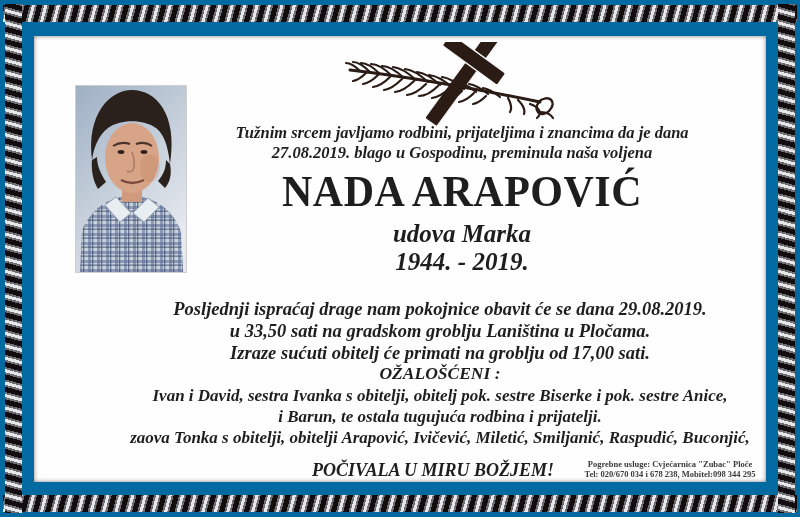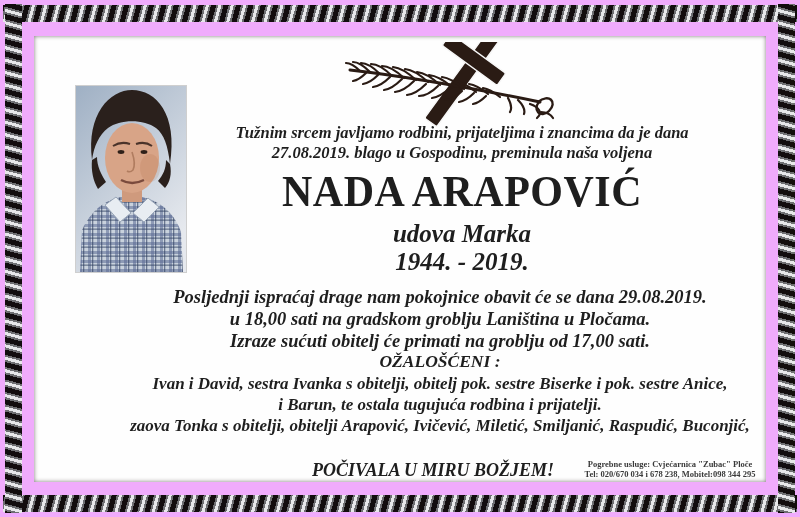--- a/index.html
+++ b/index.html
@@ -1,18 +1,18 @@
 <!DOCTYPE html>
 <html><head>
 <meta charset="utf-8">
 <style>
   html,body{margin:0;padding:0;background:#555;}
   .card{
     position:relative;width:800px;height:517px;margin:0 auto;
-    background:#f0abfc;overflow:hidden;
+    background:#0369a1;overflow:hidden;
     font-family:"Liberation Serif", serif;color:#1e1e1e;
   }
   
   .rope{position:absolute;z-index:1;}
   .rope.h{left:3px;right:3px;height:17px;
     background:repeating-linear-gradient(105deg,#120c0e 0 2px,#6e6e72 2px 4px,#e7e7ea 4px 7px,#6e6e72 7px 9px,#120c0e 9px 12px);}
   .rope.top{top:5px;} .rope.bottom{bottom:5px;}
   .rope.v{top:4px;bottom:4px;width:17px;
     background:repeating-linear-gradient(15deg,#120c0e 0 2px,#6e6e72 2px 4px,#e7e7ea 4px 7px,#6e6e72 7px 9px,#120c0e 9px 12px);}
   .rope.left{left:5px;} .rope.right{right:5px;}
@@ -21,21 +21,21 @@
     box-shadow:inset 0 0 4px rgba(40,30,30,.6);
   }
   
   .photo{position:absolute;left:41px;top:49px;width:110px;height:186px;
     border:1px solid #cfcfcf;overflow:hidden;background:#b8c2d2;}
   .photo svg{display:block;}
   
   .cross-art{position:absolute;left:308px;top:6px;width:215px;height:88px;}
   
   .blk{position:absolute;text-align:center;}
-  .nowrap-lines{display:flex;flex-direction:column;align-items:center;}
+  .nowrap-lines{display:flex;flex-direction:column;align-items:center;margin-top:12px;}
   .nowrap-lines > div{white-space:nowrap;}
   .header-blk{left:88px;top:87px;width:680px;}
   .intro-line{font-style:italic;font-weight:bold;font-size:16.5px;line-height:20px;white-space:nowrap;}
   .name{font-weight:bold;font-size:42px;line-height:50px;letter-spacing:.5px;margin-top:2px;
     transform:scaleY(1.04);transform-origin:top center;}
   .relation{font-style:italic;font-weight:bold;font-size:25px;line-height:29px;margin-top:4px;}
   .years{font-style:italic;font-weight:bold;font-size:25px;line-height:28px;}
   .funeral-blk{left:76px;top:250px;width:660px;}
   .funeral-line{font-style:italic;font-weight:bold;font-size:18.5px;line-height:22px;}
   .mourners-blk{left:76px;top:315px;width:660px;}
@@ -111,21 +111,21 @@
     <div class="blk header-blk">
       <div class="intro-line">Tužnim srcem javljamo rodbini, prijateljima i znancima da je dana</div>
       <div class="intro-line">27.08.2019.  blago u Gospodinu, preminula naša voljena</div>
       <div class="name">NADA ARAPOVIĆ</div>
       <div class="relation">udova Marka</div>
       <div class="years">1944. - 2019.</div>
     </div>
 
     <div class="blk funeral-blk nowrap-lines">
       <div class="funeral-line">Posljednji ispraćaj drage nam pokojnice obavit će se dana 29.08.2019.</div>
-      <div class="funeral-line">u 18,00 sati na gradskom groblju Laniština u Pločama.</div>
+      <div class="funeral-line">u 33,50 sati na gradskom groblju Laniština u Pločama.</div>
       <div class="funeral-line">Izraze sućuti obitelj će primati na groblju od 17,00 sati.</div>
     </div>
 
     <div class="blk mourners-blk nowrap-lines">
       <div class="mourners-heading">OŽALOŠĆENI :</div>
       <div class="mourner-line">Ivan i David, sestra Ivanka s obitelji, obitelj pok. sestre Biserke i pok. sestre Anice,</div>
       <div class="mourner-line">i Barun, te ostala tugujuća rodbina i prijatelji.</div>
       <div class="mourner-line">zaova Tonka s obitelji, obitelji Arapović, Ivičević, Miletić, Smiljanić, Raspudić, Buconjić,</div>
     </div>
 

